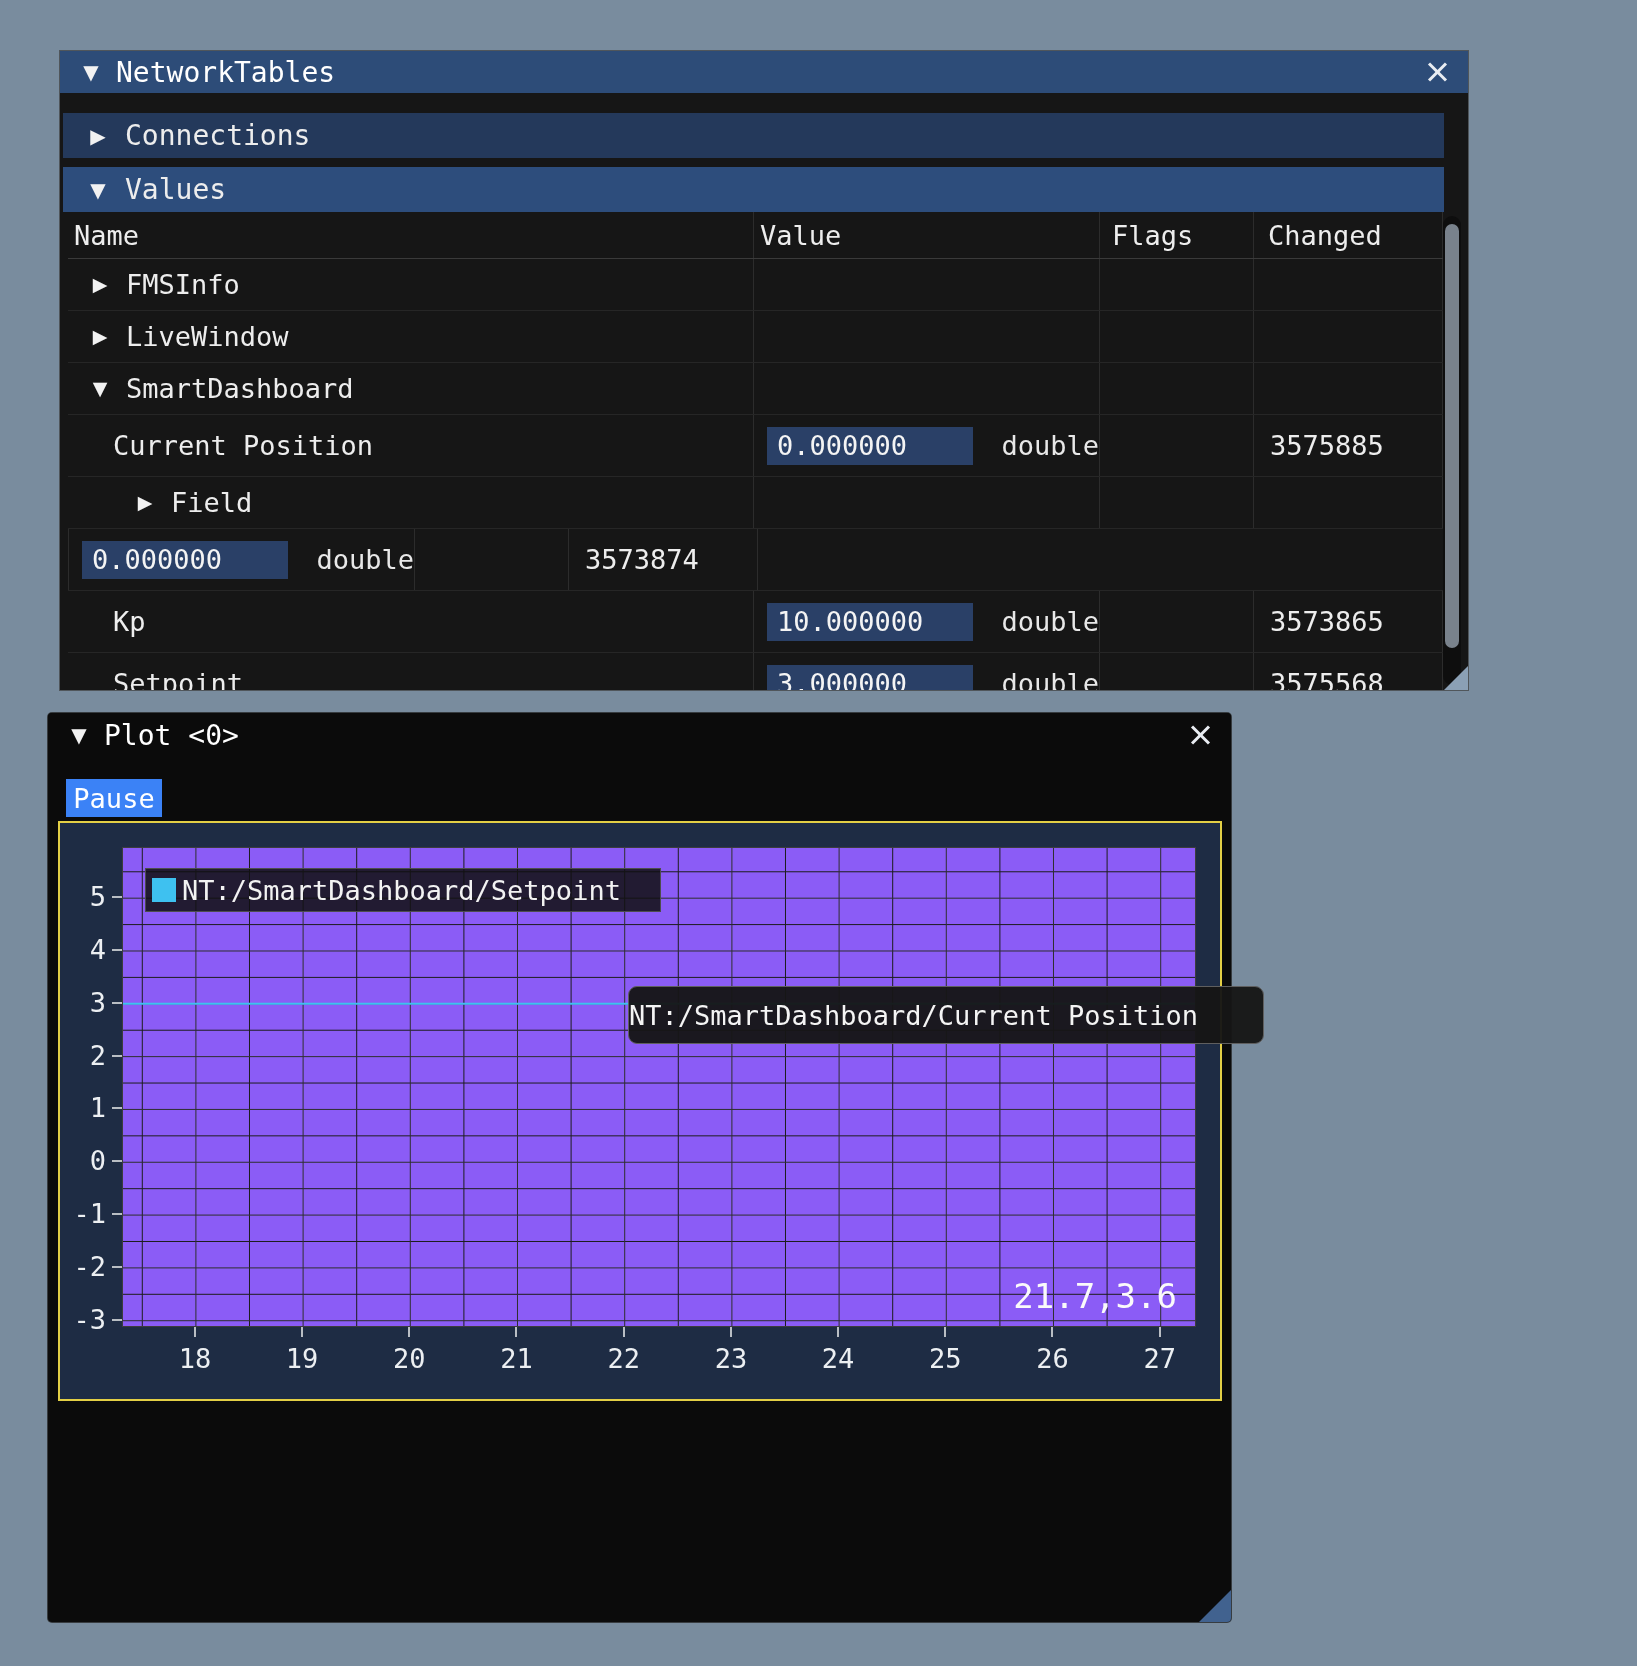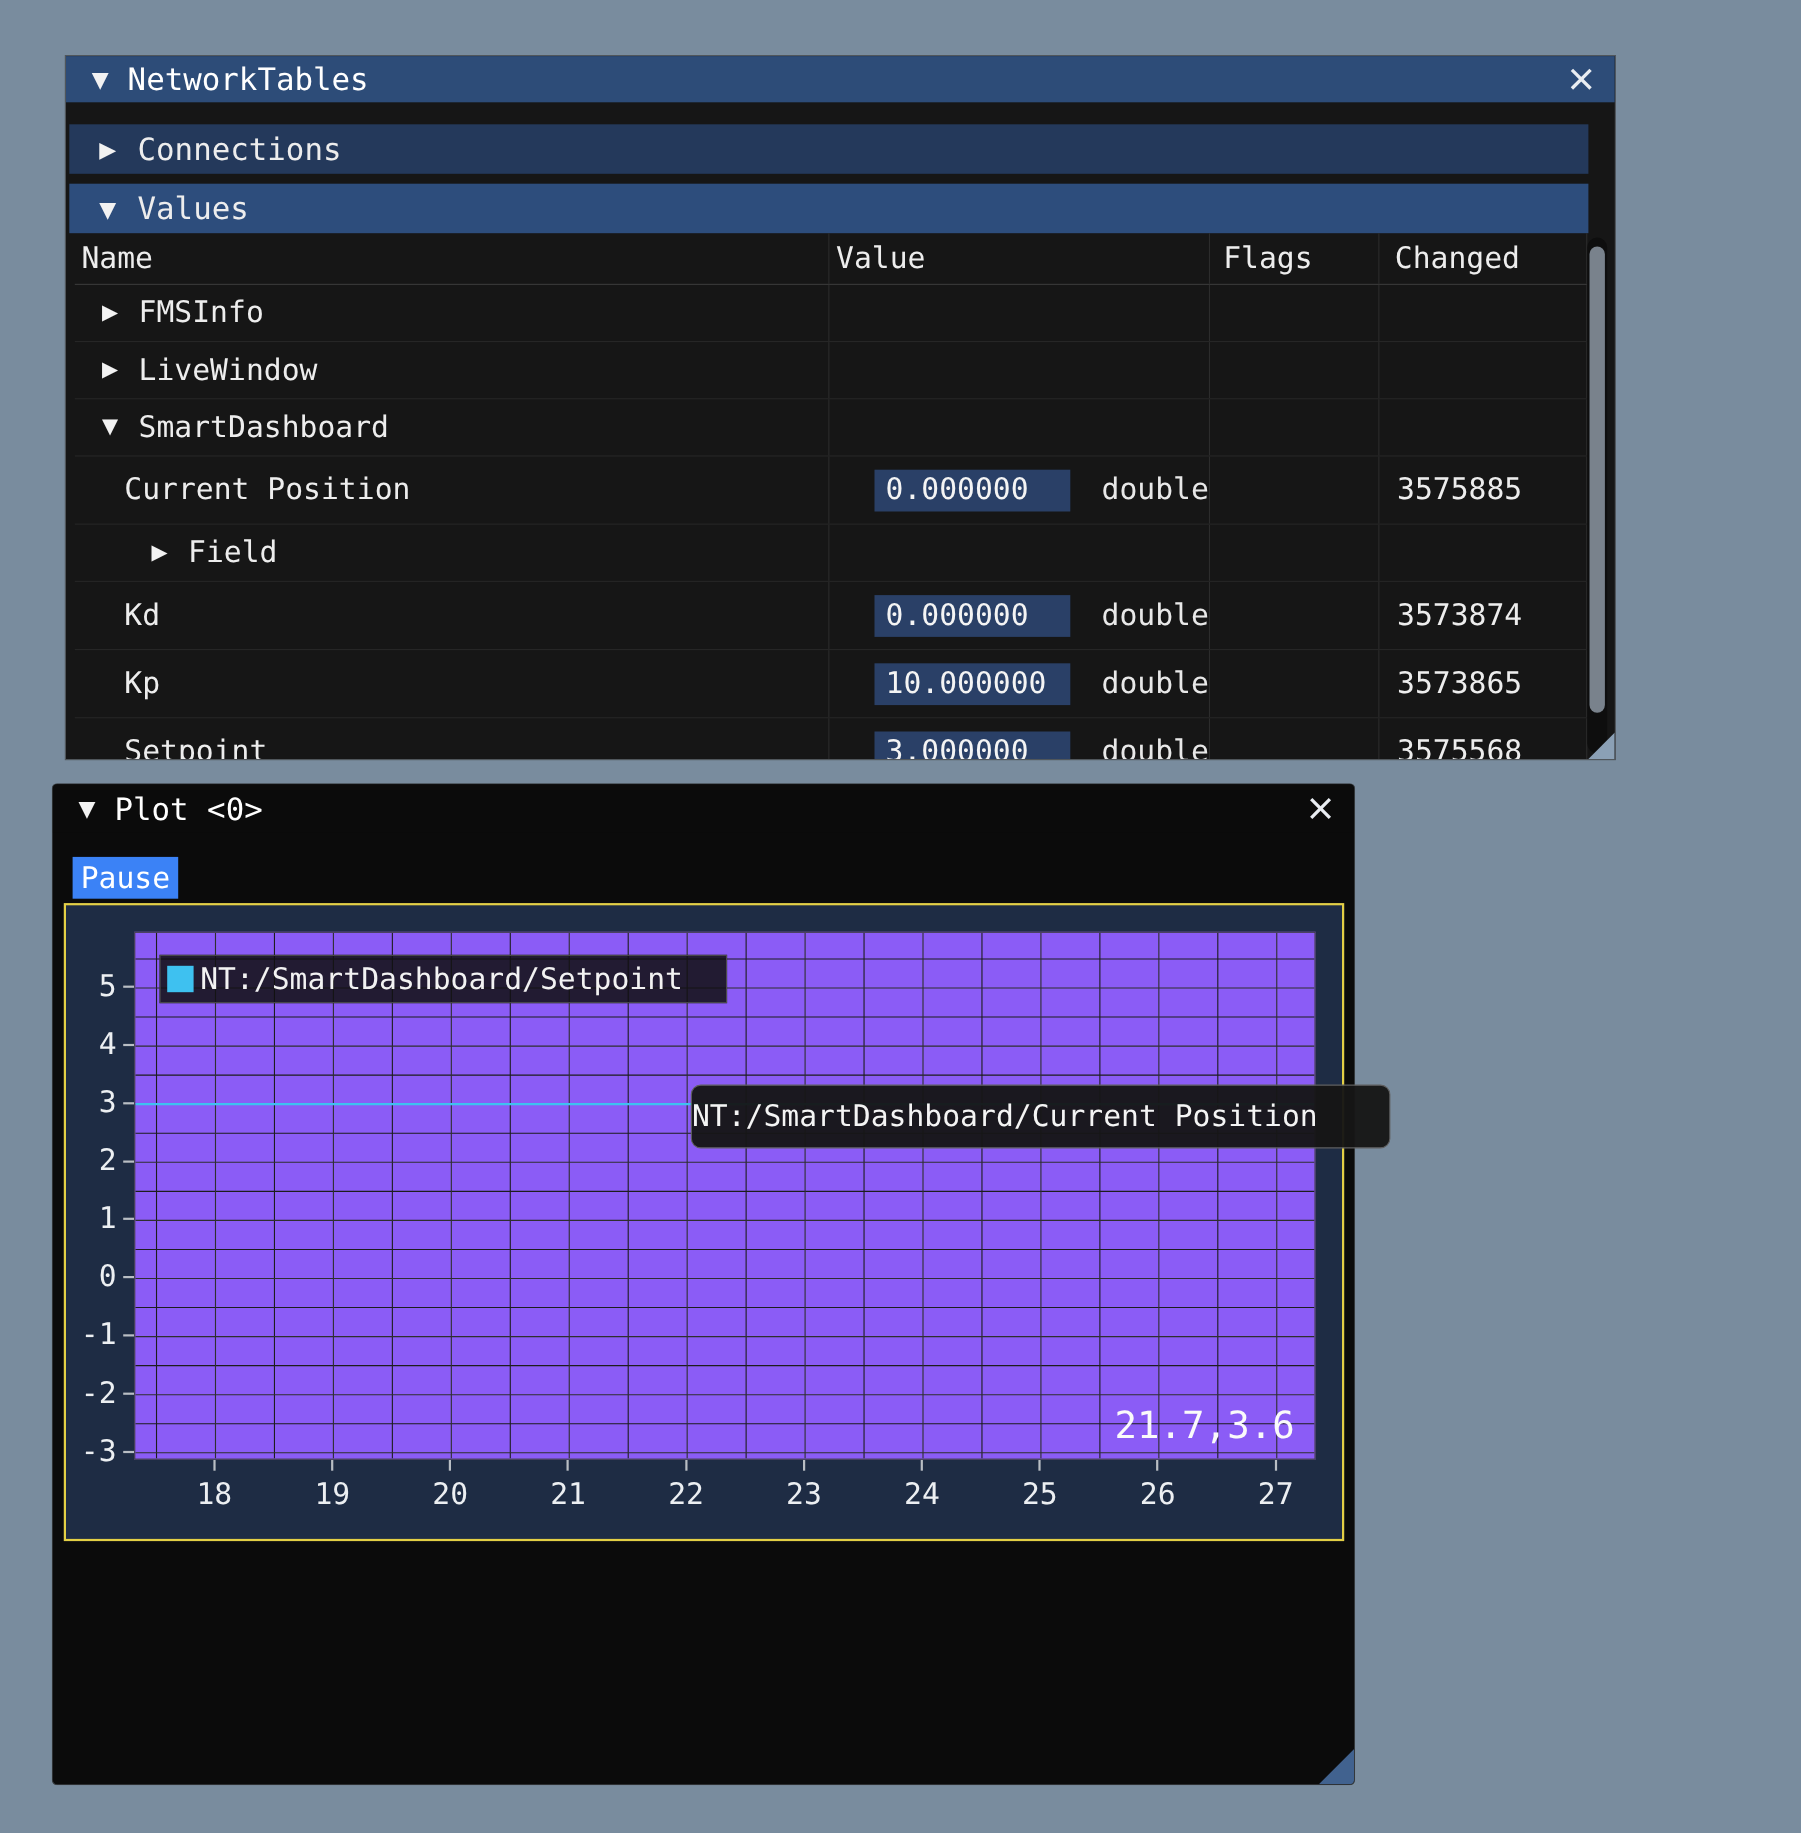--- a/index.html
+++ b/index.html
@@ -47,21 +47,21 @@
     margin:0 24px 0 3px; padding-left:24px; font-size:28px; cursor:pointer;
   }
   .tree-header.connections { margin-top:20px; background:#24395b; }
   .tree-header.values      { margin-top:9px;  background:#2d4d7c; }
 
   .nt-table { margin-left:8px; width:1375px; font-size:27px; }
   .trow, .thead { display:flex; align-items:stretch; }
   .thead { height:47px; border-bottom:1px solid #3a3a3a; }
   .trow  { height:52px; border-bottom:1px solid #262626; }
   .trow.vrow { height:62px; }
-  .cell { display:flex; align-items:center; overflow:hidden; white-space:nowrap;padding-left:28px; }
+  .cell { display:flex; align-items:center; overflow:hidden; white-space:nowrap; }
   .cell.c-name    { width:685px; }
   .cell.c-value   { width:346px; border-left:1px solid #2c2c2c; }
   .cell.c-flags   { width:154px; border-left:1px solid #2c2c2c; }
   .cell.c-changed { width:190px; border-left:1px solid #2c2c2c; border-right:1px solid #2c2c2c; padding-left:16px; }
   .thead .cell.c-name  { padding-left:6px; }
   .thead .cell.c-value { padding-left:6px; }
   .thead .cell.c-flags { padding-left:12px; }
   .thead .cell.c-changed { padding-left:14px; }
 
   .c-name.ind1 { padding-left:21px; }
@@ -225,23 +225,20 @@
           <div class="cell c-name ind3">
             <span class="tri row-tri">▶</span>
             <span class="name-text">Field</span>
           </div>
           <div class="cell c-value"></div>
             <div class="cell c-flags"></div>
             <div class="cell c-changed"></div>
         </div>
 
         <div class="trow vrow">
-          <div class="cell c-name ind2">
-            <span class="name-text">Kd</span>
-          </div>
           <div class="cell c-value">
             <span class="valbox">0.000000</span>
             <span class="vtype">double</span>
           </div>
           <div class="cell c-flags"></div>
           <div class="cell c-changed">3573874</div>
         </div>
 
         <div class="trow vrow">
           <div class="cell c-name ind2">

